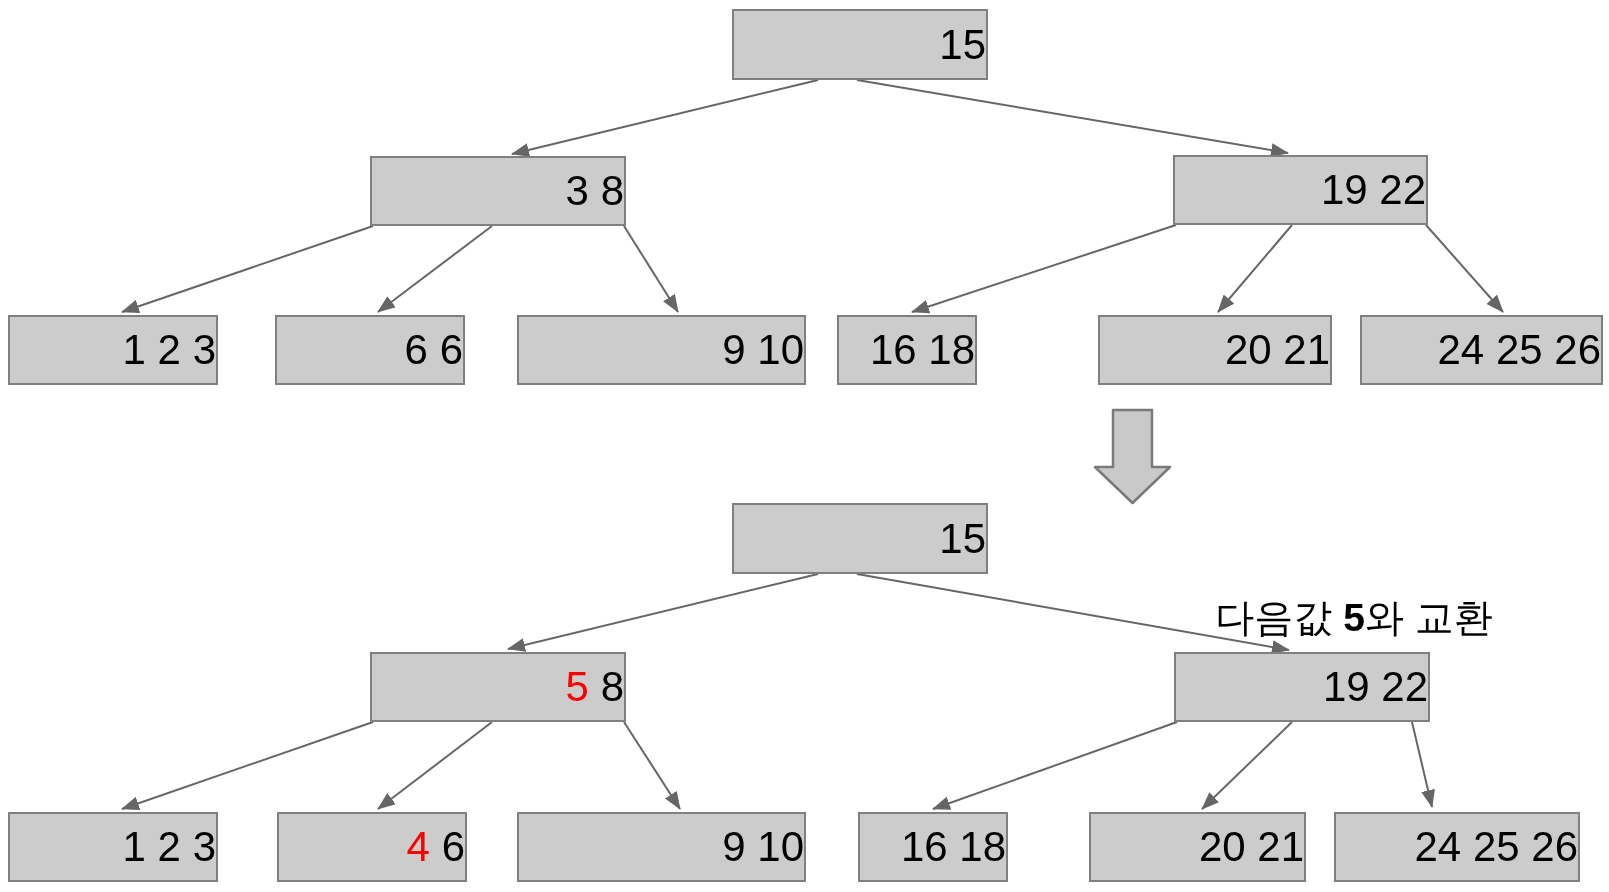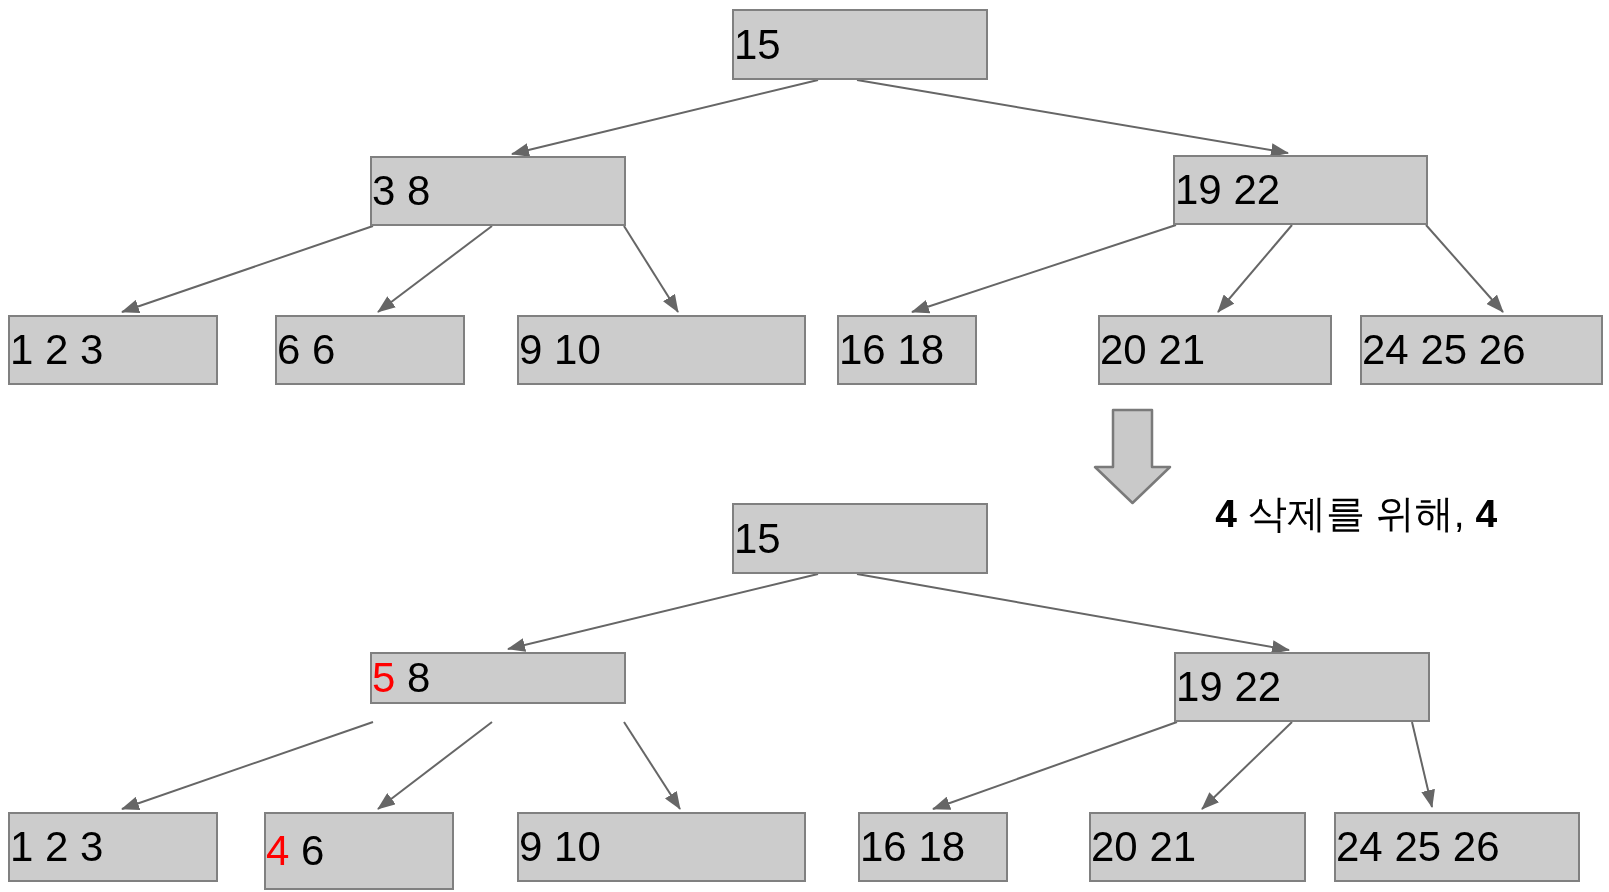--- a/index.html
+++ b/index.html
@@ -9,21 +9,21 @@
     background:#ffffff;
     font-family:"Liberation Sans", sans-serif;
     overflow:hidden;
   }
   .edges{position:absolute;left:0;top:0;}
   .node{
     position:absolute;
     background:#cccccc;
     border:2px solid #808080;
     box-sizing:border-box;
-    display:flex;align-items:center;justify-content:flex-start;
+    display:flex;align-items:center;justify-content:flex-end;
     font-size:42px;
     color:#000000;
     white-space:pre;
   }
   .node .lbl{display:inline;}
   .hl{color:#ff0000;}
   .annotation{
     position:absolute;
     left:1172px;top:436px;
     width:430px;
@@ -94,36 +94,37 @@
   </div>
   <div class="node" style="left:1360px;top:315px;width:243px;height:70px">
     <span class="lbl">24 25 26</span>
   </div>
 
   <svg class="big-arrow" width="90" height="105" viewBox="0 0 90 105">
     <path d="M23,5 L62,5 L62,62 L80,62 L42.5,98 L5,62 L23,62 Z" fill="#c9c9c9" stroke="#7a7a7a" stroke-width="2.5" stroke-linejoin="round"></path>
   </svg>
 
   <div class="annotation">
-    <span><span class="num">4</span><span> 삭제를 위해, </span><span class="num">4</span></span><br>
+    <br>
+    <span><span>다음값 </span><span class="num">5</span><span>와 교환</span></span>
   </div>
 
   <div class="node" style="left:732px;top:503px;width:256px;height:71px">
     <span class="lbl">15</span>
   </div>
-  <div class="node" style="left:370px;top:652px;width:256px;height:52px">
+  <div class="node" style="left:370px;top:652px;width:256px;height:70px">
     <span class="lbl"><span class="hl">5</span><span> 8</span></span>
   </div>
   <div class="node" style="left:1174px;top:652px;width:256px;height:70px">
     <span class="lbl">19 22</span>
   </div>
   <div class="node" style="left:8px;top:812px;width:210px;height:70px">
     <span class="lbl">1 2 3</span>
   </div>
-  <div class="node" style="left:264px;top:812px;width:190px;height:78px">
+  <div class="node" style="left:277px;top:812px;width:190px;height:70px">
     <span class="lbl"><span class="hl">4</span><span> 6</span></span>
   </div>
   <div class="node" style="left:517px;top:812px;width:289px;height:70px">
     <span class="lbl">9 10</span>
   </div>
   <div class="node" style="left:858px;top:812px;width:150px;height:70px">
     <span class="lbl">16 18</span>
   </div>
   <div class="node" style="left:1089px;top:812px;width:217px;height:70px">
     <span class="lbl">20 21</span>

